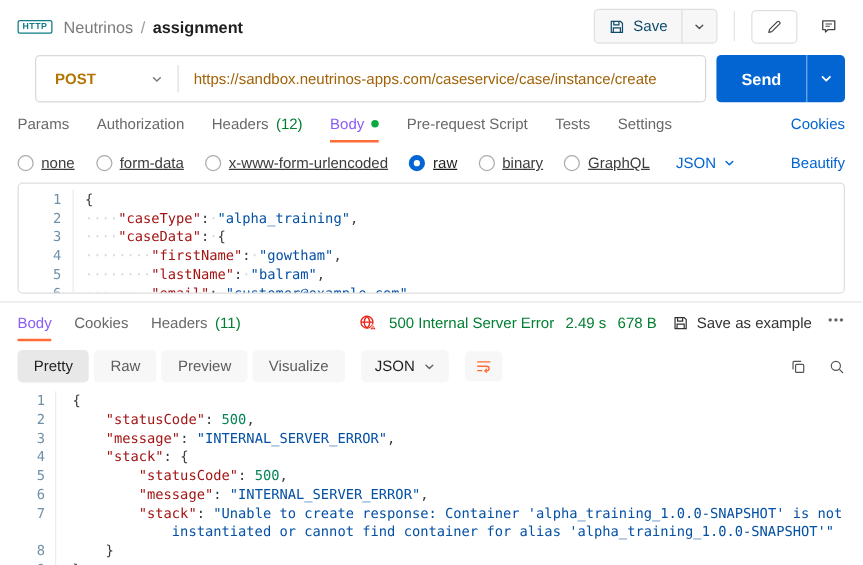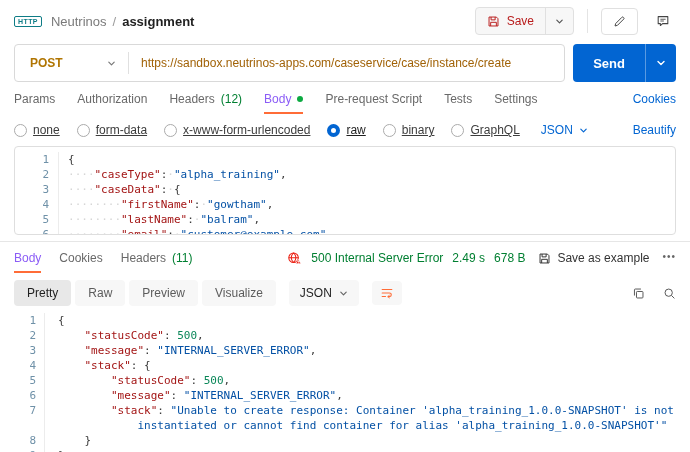--- a/index.html
+++ b/index.html
@@ -7,29 +7,29 @@
   .app{width:690px;height:452px;overflow:hidden;background:#fff;position:relative;}
 
   
   .topbar{height:42px;display:flex;align-items:center;padding:0 14px;box-sizing:border-box;}
   .http-badge{font-size:7px;font-weight:700;color:#0E7C86;border:1px solid #0E7C86;border-radius:2px;padding:1px 3px;letter-spacing:.4px;}
   .crumb-root{color:#7a7a7a;font-size:13px;margin-left:9px;cursor:pointer;}
   .crumb-sep{color:#9a9a9a;font-size:13px;margin:0 6px;}
   .crumb-current{font-weight:700;font-size:13px;color:#1f1f1f;}
   .topbar-right{margin-left:auto;display:flex;align-items:center;}
   .btn-split{display:flex;border:1px solid #E0E0E0;border-radius:4px;overflow:hidden;background:#F7F7F7;}
-  .btn-save{display:flex;align-items:center;gap:7px;padding:6px 11px;font-size:12px;border:none;background:none;cursor:pointer;color:#b91c1c;font-family:inherit;}
+  .btn-save{display:flex;align-items:center;gap:7px;padding:6px 11px;font-size:12px;border:none;background:none;cursor:pointer;color:#0c4a6e;font-family:inherit;}
   .btn-caret{border:none;background:none;border-left:1px solid #E0E0E0;padding:6px 9px;display:flex;align-items:center;color:#555;cursor:pointer;}
   .vdiv{width:1px;height:24px;background:#E4E4E4;margin:0 13px;}
   .icon-btn{display:flex;align-items:center;justify-content:center;border:none;background:none;padding:6px;color:#444;cursor:pointer;}
   .icon-btn.boxed{border:1px solid #E0E0E0;border-radius:4px;background:#fff;padding:6px 11px;margin-right:12px;}
 
   
   .url-row{display:flex;align-items:stretch;gap:8px;padding:2px 14px 0;height:38px;box-sizing:content-box;}
-  .url-box{flex:1;display:flex;align-items:center;border:1px solid #D9D9D9;border-radius:4px;background:#fff;min-width:0;}
+  .url-box{flex:1;display:flex;align-items:center;border:1px solid #D9D9D9;border-radius:4px;background:#fff;min-width:0;margin-left:14px;}
   .method{display:flex;align-items:center;justify-content:space-between;width:86px;padding:0 12px 0 15px;font-size:12px;font-weight:700;color:var(--method,#B07502);cursor:pointer;flex:none;}
   .method .chev{color:#777;}
   .url-vline{width:1px;height:22px;background:#E0E0E0;align-self:center;}
   .url-text{flex:1;border:none;outline:none;padding:0 12px;font-size:12px;color:#a16207;font-family:inherit;background:transparent;min-width:0;}
   .send-split{display:flex;border-radius:4px;overflow:hidden;flex:none;}
   .send-main{background:var(--blue,#0265D2);color:#fff;border:none;font-size:13px;font-weight:700;padding:0 20px;cursor:pointer;font-family:inherit;}
   .send-caret{background:var(--blue,#0265D2);color:#fff;border:none;border-left:1px solid rgba(255,255,255,.35);padding:0 10px;cursor:pointer;display:flex;align-items:center;}
 
   
   .req-tabs{display:flex;align-items:flex-start;padding:10px 14px 0;gap:22px;}

